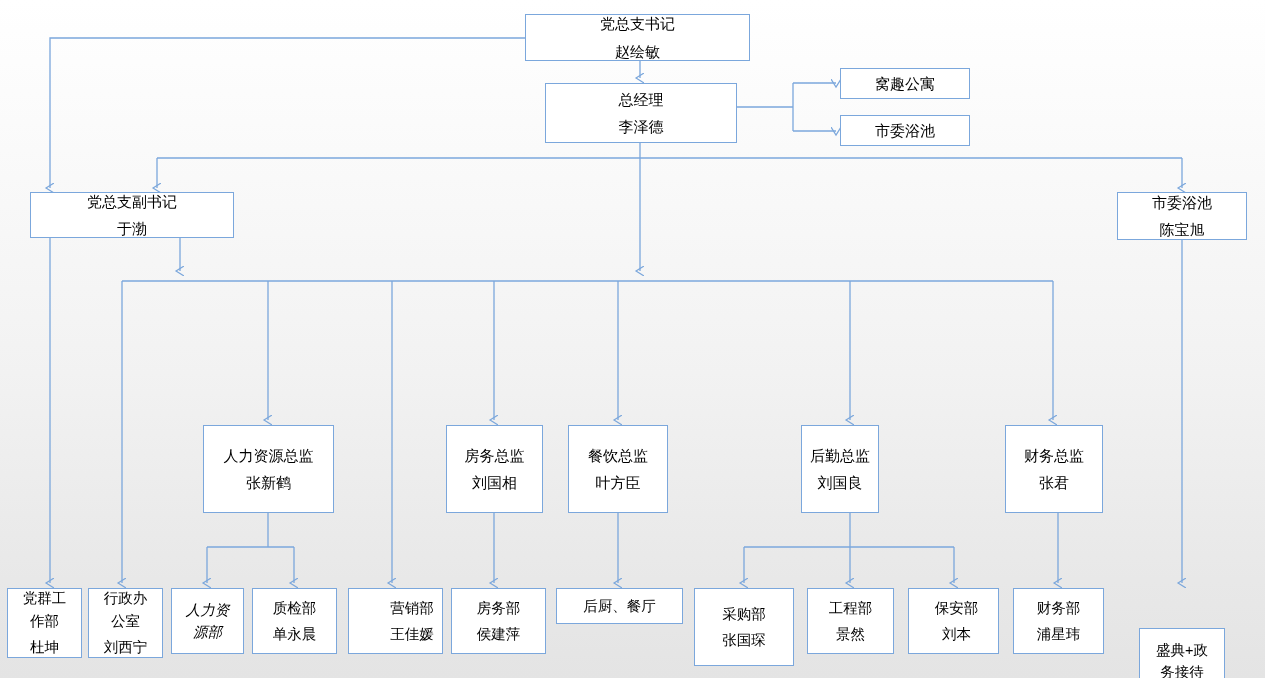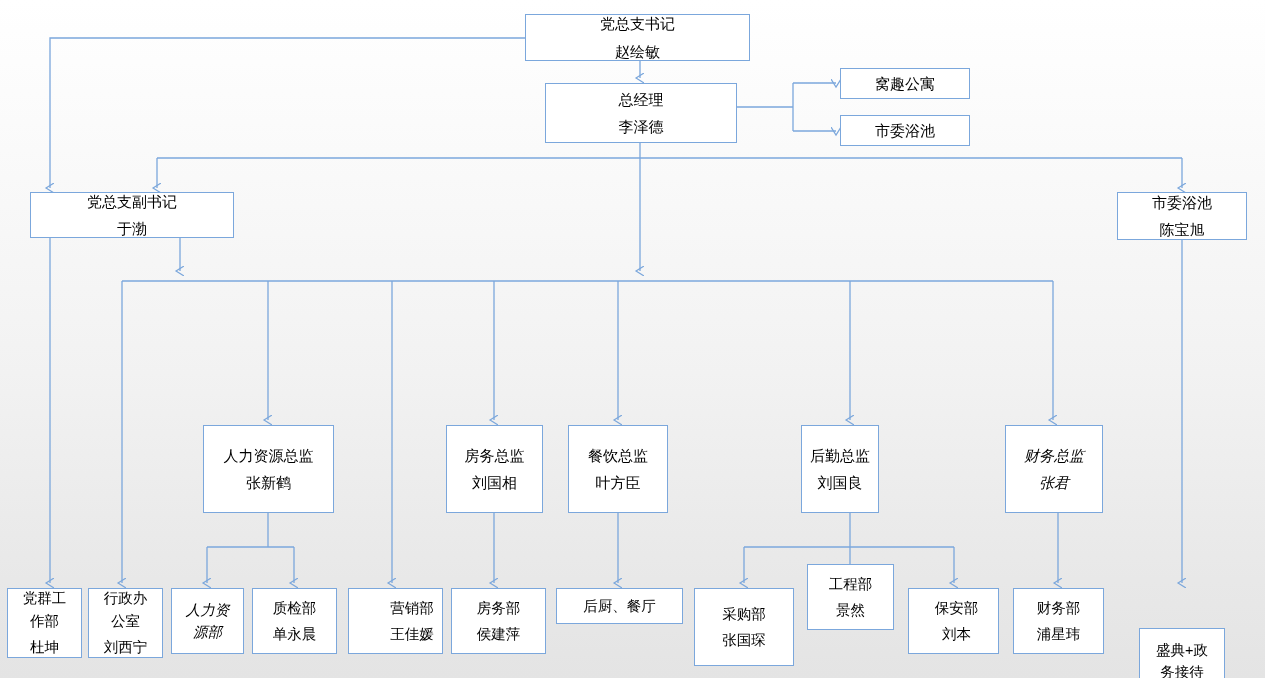--- a/index.html
+++ b/index.html
@@ -137,21 +137,21 @@
   <div class="node two" style="left:568px;top:425px;width:100px;height:88px;">
     <span class="ln">餐饮总监</span>
     <span class="ln">叶方臣</span>
   </div>
 
   <div class="node two" style="left:801px;top:425px;width:78px;height:88px;">
     <span class="ln">后勤总监</span>
     <span class="ln">刘国良</span>
   </div>
 
-  <div class="node two" style="left:1005px;top:425px;width:98px;height:88px;font-style:italic;">
+  <div class="node two" style="left:1005px;top:425px;width:98px;height:88px;">
     <span class="ln">财务总监</span>
     <span class="ln">张君</span>
   </div>
 
   <div class="node two small" style="left:7px;top:588px;width:75px;height:70px;">
     <span class="ln">党群工
 作部</span>
     <span class="ln">杜坤</span>
   </div>
 
@@ -183,21 +183,21 @@
 
   <div class="node small" style="left:556px;top:588px;width:127px;height:36px;">
     <span class="ln">后厨、餐厅</span>
   </div>
 
   <div class="node two small" style="left:694px;top:588px;width:100px;height:78px;">
     <span class="ln">采购部</span>
     <span class="ln">张国琛</span>
   </div>
 
-  <div class="node two small" style="left:807px;top:564px;width:87px;height:66px;">
+  <div class="node two small" style="left:807px;top:588px;width:87px;height:66px;">
     <span class="ln">工程部</span>
     <span class="ln">景然</span>
   </div>
 
   <div class="node two small" style="left:908px;top:588px;width:91px;height:66px;padding-left:6px;">
     <span class="ln">保安部</span>
     <span class="ln">刘本</span>
   </div>
 
   <div class="node two small" style="left:1013px;top:588px;width:91px;height:66px;">

